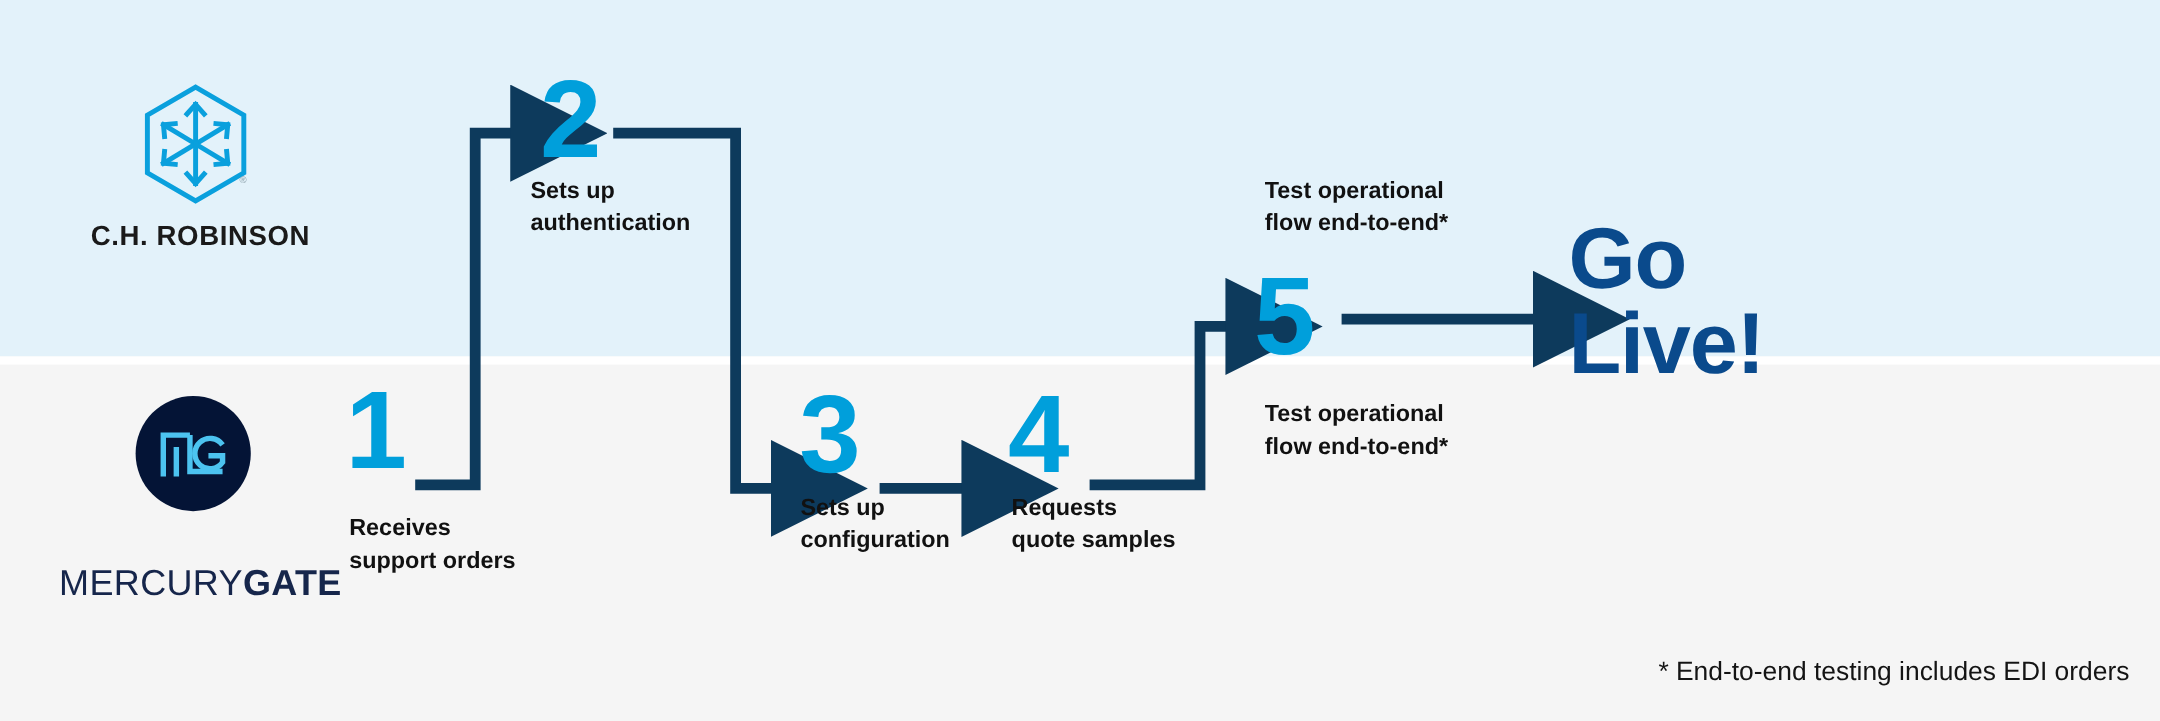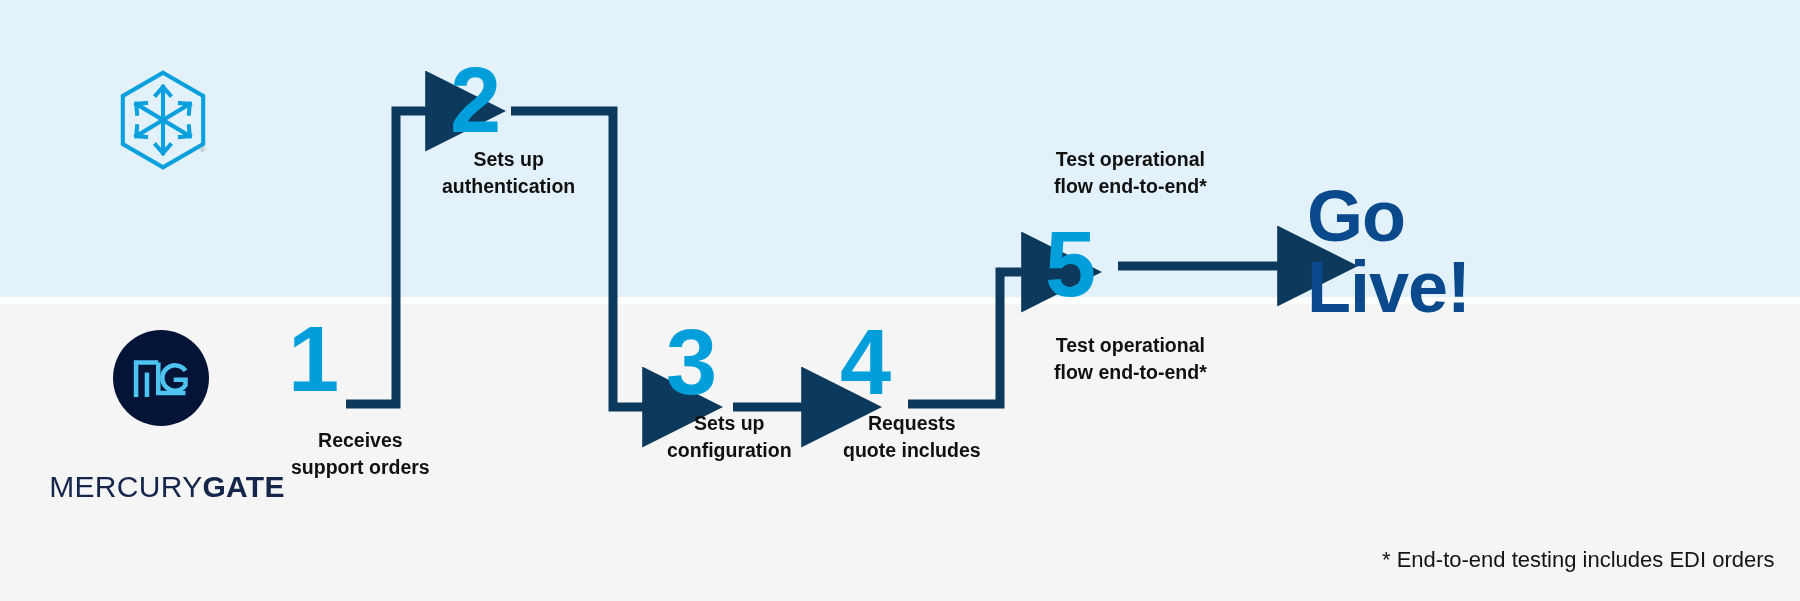--- a/index.html
+++ b/index.html
@@ -31,21 +31,21 @@
   
   .num{position:absolute;color:#009fdb;font-weight:bold;line-height:1;
     font-family:"Liberation Sans","DejaVu Sans",sans-serif;}
   .n1{left:288px;top:313px;font-size:92px;}
   .n2{left:450px;top:54px;font-size:92px;}
   .n3{left:666px;top:316px;font-size:92px;}
   .n4{left:840px;top:316px;font-size:92px;}
   .n5{left:1045px;top:218px;font-size:92px;}
 
   
-  .lbl{position:absolute;font-size:19.5px;font-weight:bold;color:#111111;line-height:1.38;text-align:center;}
+  .lbl{position:absolute;font-size:19.5px;font-weight:bold;color:#111111;line-height:1.38;}
   .l1{left:291px;top:427px;}
   .l2{left:442px;top:146px;}
   .l3{left:667px;top:410px;}
   .l4{left:843px;top:410px;}
   .l5a{left:1054px;top:146px;}
   .l5b{left:1054px;top:332px;}
 
   
   .golive{position:absolute;left:1307px;top:181px;color:#0a4a8c;font-weight:bold;
     font-size:72px;line-height:.98;letter-spacing:-1px;}
@@ -112,20 +112,21 @@
 
         <line x1="50" y1="56" x2="80" y2="74"></line>
         <polyline points="69,75 80,74 79,63"></polyline>
 
         <line x1="50" y1="56" x2="50" y2="93"></line>
         <polyline points="42,84 50,93 58,84"></polyline>
       </g>
       <text x="91" y="92" font-size="9" fill="#8fa3ad" font-family="Liberation Sans, sans-serif">®</text>
     </svg>
   </div>
+  <div class="chr-name">C.H. ROBINSON</div>
 
   <div class="mg-circle">
     <svg viewBox="0 0 64 44" width="58" height="40" xmlns="http://www.w3.org/2000/svg">
       <g fill="none" stroke="#4cc3f0" stroke-width="5">
 
         <path d="M4.5,43 L4.5,5 L29,5"></path>
         <path d="M16.5,43 L16.5,16"></path>
 
         <path d="M29,5 L29,38.5 L59,38.5"></path>
 
@@ -150,21 +151,21 @@
   <div class="lbl l2">
     <div>Sets up</div>
     <div>authentication</div>
   </div>
   <div class="lbl l3">
     <div>Sets up</div>
     <div>configuration</div>
   </div>
   <div class="lbl l4">
     <div>Requests</div>
-    <div>quote includes</div>
+    <div>quote samples</div>
   </div>
   <div class="lbl l5a">
     <div>Test operational</div>
     <div>flow end-to-end*</div>
   </div>
   <div class="lbl l5b">
     <div>Test operational</div>
     <div>flow end-to-end*</div>
   </div>
 

